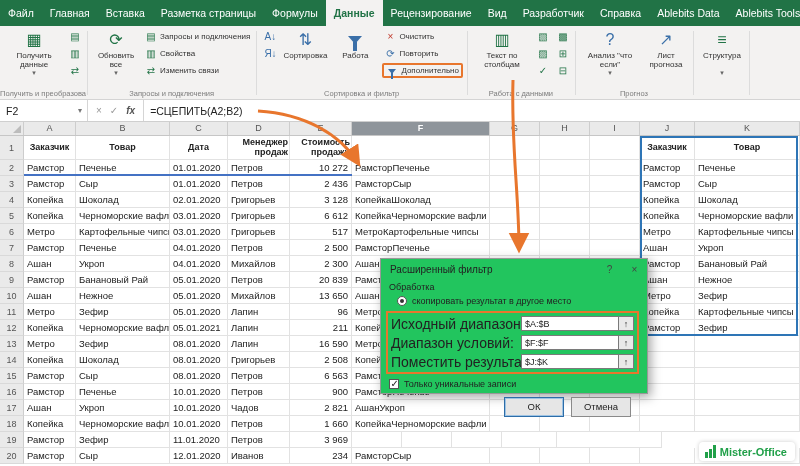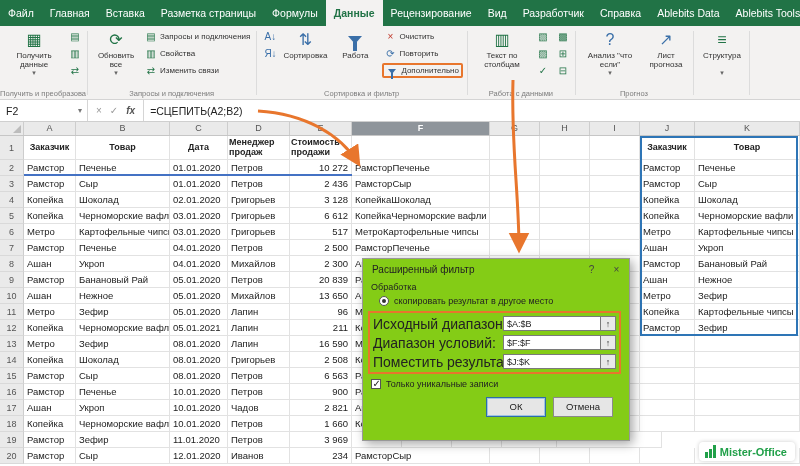--- a/index.html
+++ b/index.html
@@ -47,29 +47,29 @@
   .colhdr{display:flex;height:14px;background:#eaeaea;border-bottom:1px solid #c6c6c6}
   .colhdr .cell{border-right:1px solid #cdcdcd;text-align:center;font-size:9px;color:#555;line-height:13px;flex:none}
   .colhdr .cell.sel{background:#8f959b;color:#fff;font-weight:bold}
   .corner{position:relative;background:#eaeaea}
   .corner:after{content:"";position:absolute;right:2px;bottom:2px;border-left:8px solid transparent;border-bottom:8px solid #bcbcbc}
   .grow{display:flex;height:16px}
   .grow.hdr{height:24px}
   .rownum{background:#eaeaea;border-right:1px solid #cdcdcd;border-bottom:1px solid #d9d9d9;text-align:center;font-size:9px;color:#555;display:flex;align-items:center;justify-content:center;flex:none}
   .gcell{border-right:1px solid #e2e2e2;border-bottom:1px solid #e2e2e2;font-size:9.5px;padding:0 3px;display:flex;align-items:center;overflow:hidden;white-space:nowrap;background:#fff;flex:none}
   .gcell.num{justify-content:flex-end}
-  .grow.hdr .gcell{font-weight:bold;justify-content:center;text-align:left;font-size:9px;line-height:1.05;white-space:normal;padding:0 1px}
+  .grow.hdr .gcell{font-weight:bold;justify-content:center;text-align:right;font-size:9px;line-height:1.05;white-space:normal;padding:0 1px}
 
   
   .result-border{position:absolute;left:640px;top:136px;width:158px;height:200px;border:2px solid #2e75b6;pointer-events:none;z-index:12}
   .blue-underline{position:absolute;left:24px;top:174px;width:328px;height:2px;background:#4472c4;z-index:12;pointer-events:none}
   .annot-svg{position:absolute;left:0;top:0;width:800px;height:466px;pointer-events:none;z-index:60}
 
   
-  .dialog{position:absolute;left:362px;top:258px;width:268px;height:183px;background:#84cc16;border:1px solid #989898;box-shadow:3px 3px 10px rgba(0,0,0,.35);z-index:40}
+  .dialog{position:absolute;left:380px;top:258px;width:268px;height:136px;background:#22c55e;border:1px solid #989898;box-shadow:3px 3px 10px rgba(0,0,0,.35);z-index:40}
   .dtitle{height:21px;display:flex;align-items:center;padding-left:9px;font-size:10px;color:#222}
   .dctrl{margin-left:auto;display:flex}
   .dctrl .dbtn{width:25px;text-align:center;line-height:21px;color:#444;font-size:10px;cursor:pointer}
   .dbody{padding:1px 8px 0 8px}
   .sect{font-size:9px;margin:1px 0 2px 0}
   .rrow{display:flex;align-items:center;gap:5px;height:14px;margin-left:8px;font-size:9px;cursor:pointer}
   .radio{width:10px;height:10px;border:1px solid #555;border-radius:50%;background:#fff;position:relative;flex:none}
   .radio.on:after{content:"";position:absolute;inset:2px;background:#333;border-radius:50%}
   .fields-wrap{border:2px solid #e8762d;margin:3px 0 2px -3px;padding:1px 3px;background:transparent}
   .frow{display:flex;align-items:center;height:19px}

